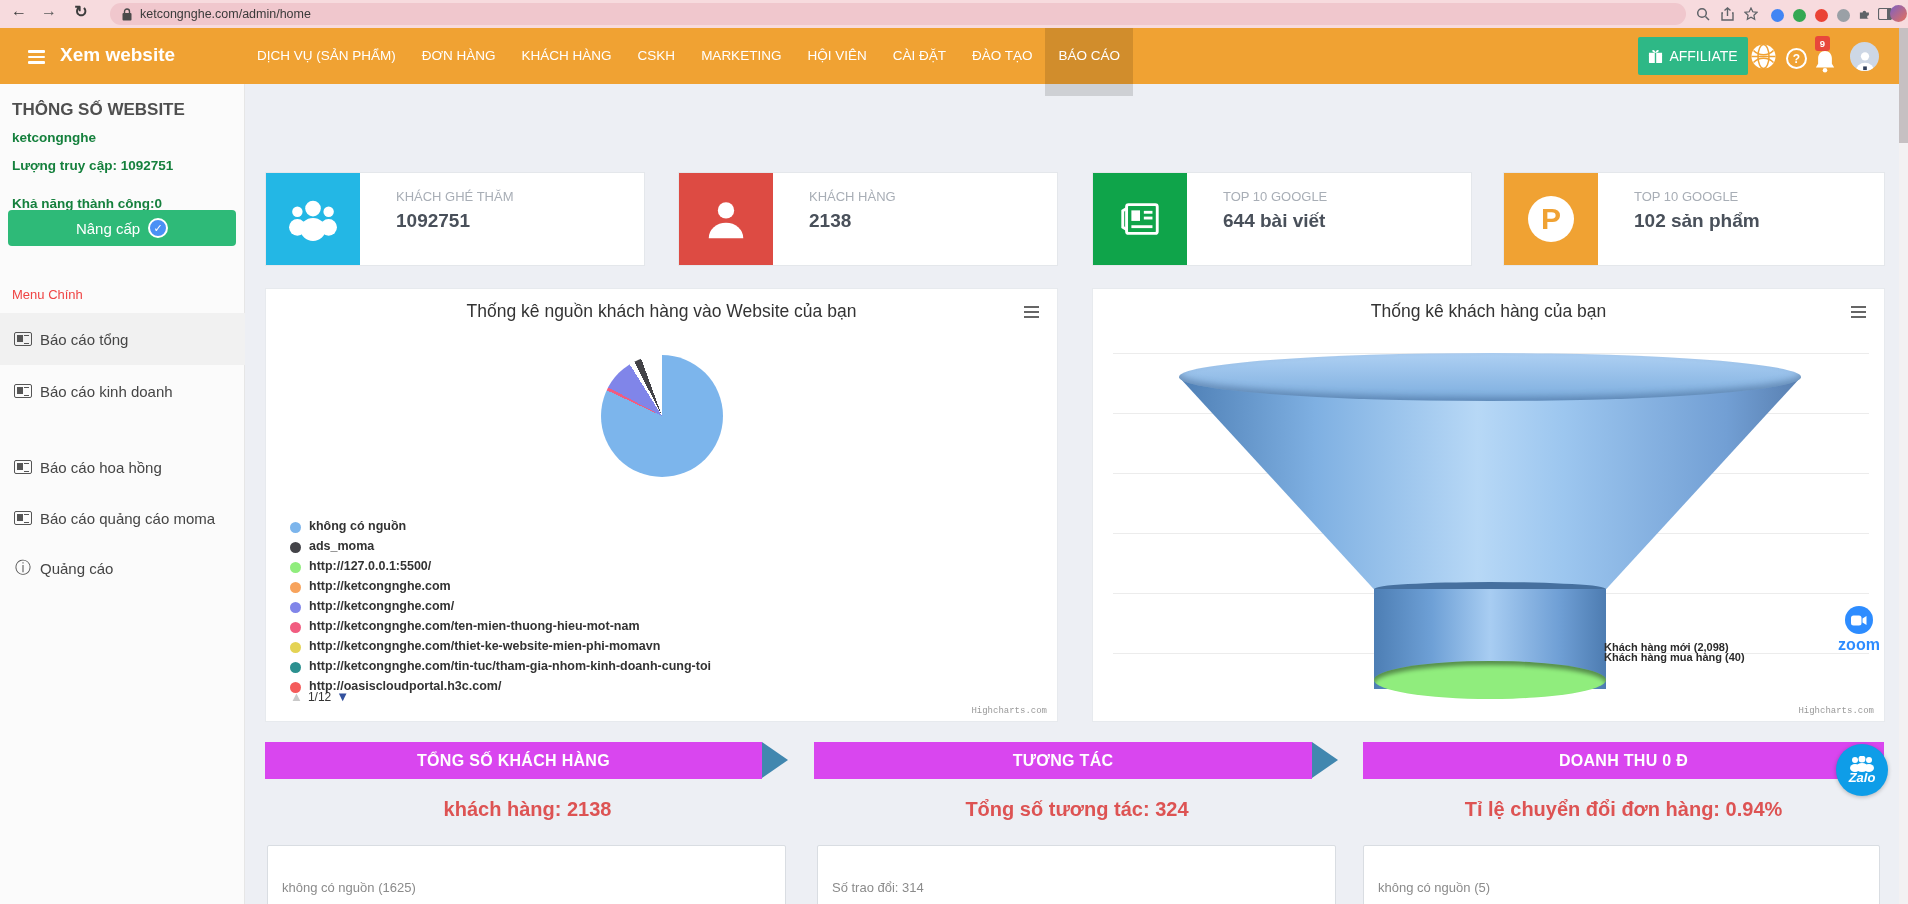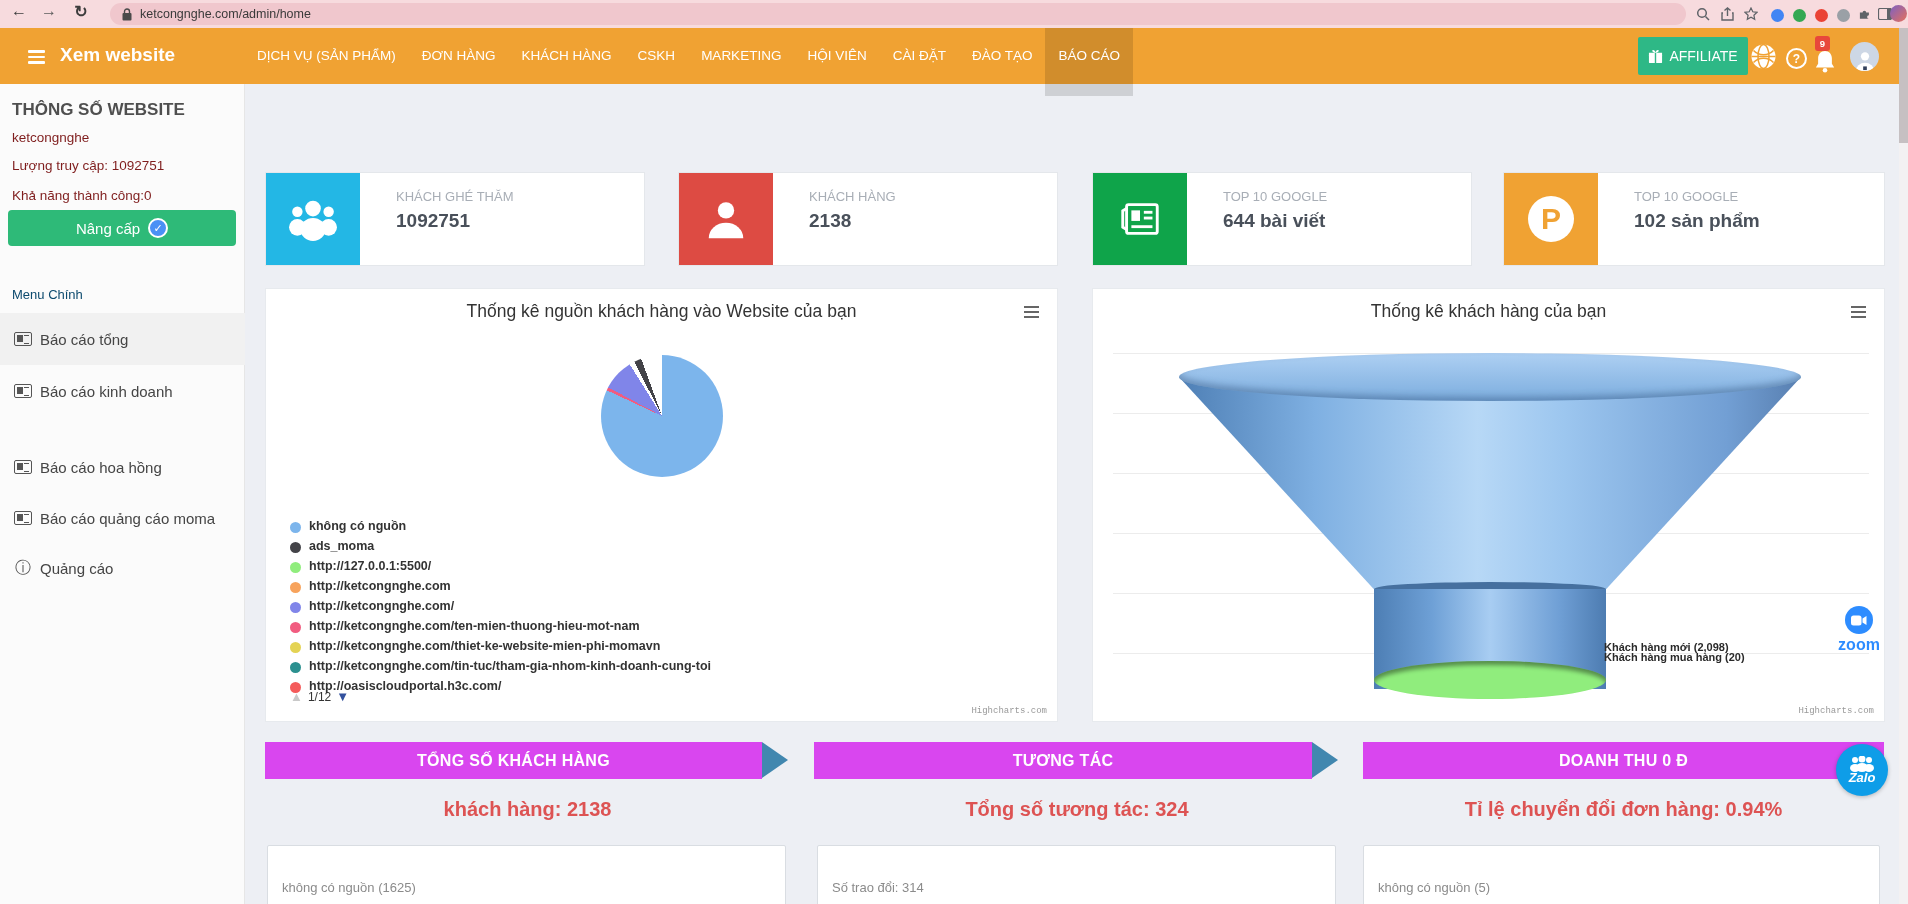--- a/index.html
+++ b/index.html
@@ -31,27 +31,27 @@
   #help-icon { width:21px; height:21px; border:2px solid #fff; border-radius:50%; color:#fff; font-size:12px;
                font-weight:bold; display:flex; align-items:center; justify-content:center; }
   #notif-badge { position:absolute; left:1815px; top:8px; min-width:15px; height:15px; background:#e8473b; color:#fff;
                  font-size:9.5px; font-weight:bold; border-radius:3px; display:flex; align-items:center; justify-content:center; padding:0 3px; }
   #nav-avatar { position:absolute; left:1850px; top:14px; width:29px; height:29px; border-radius:50%; background:#cdd7e5;
                 display:flex; align-items:flex-end; justify-content:center; overflow:hidden; cursor:pointer; }
 
   
   #sidebar { position:absolute; left:0; top:84px; width:245px; height:820px; background:#fbfbfb; border-right:1px solid #e6e6e6; }
   #sb-heading { position:absolute; left:12px; top:16px; font-size:17px; font-weight:600; color:#4f4f4f; }
-  .sb-line { position:absolute; left:12px; font-size:13.5px; color:#7f1d1d; }
+  .sb-line { position:absolute; left:12px; font-size:13.5px; color:#15803d;font-weight:bold; }
   #upgrade-btn { position:absolute; left:8px; top:126px; width:228px; height:36px; background:#2eba78; border:none;
                  border-radius:4px; color:#fff; font-size:15px; font-family:inherit; display:flex; align-items:center;
                  justify-content:center; gap:8px; cursor:pointer; }
   #check-circle { width:20px; height:20px; border-radius:50%; background:#4a90f5; border:2px solid #fff; color:#fff;
                   font-size:11px; display:flex; align-items:center; justify-content:center; }
-  #sb-menu-heading { position:absolute; left:12px; top:203px; font-size:13px; color:#0c4a6e; }
+  #sb-menu-heading { position:absolute; left:12px; top:203px; font-size:13px; color:#ef4444; }
   .sb-item { position:absolute; left:0; width:245px; height:52px; display:flex; align-items:center; padding-left:14px;
              gap:8px; font-size:15px; color:#454545; cursor:pointer; }
   .sb-item.active { background:#f1f1f1; }
   .sb-ico { width:18px; height:14px; border:1.5px solid #555; border-radius:2px; position:relative; flex:none; }
   .sb-ico::before { content:""; position:absolute; left:2px; top:2px; width:6px; height:7px; background:#555; }
   .sb-ico::after { content:""; position:absolute; right:2px; top:2px; width:5px; height:7px;
                    border-top:1.5px solid #555; border-bottom:1.5px solid #555; }
   .info-glyph { font-size:16px; color:#555; width:18px; text-align:center; flex:none; }
 
   
@@ -228,21 +228,21 @@
         <path d="M2 24 a10 9 0 0 1 20 0 z" fill="#fff"></path>
       <rect x="10" y="19" width="4" height="4" fill="#33415c"></rect>
     </svg>
   </div>
 </div>
 
 <div id="sidebar">
   <div id="sb-heading">THÔNG SỐ WEBSITE</div>
   <div class="sb-line" style="top:46px;">ketcongnghe</div>
   <div class="sb-line" style="top:74px;">Lượng truy cập: 1092751</div>
-  <div class="sb-line" style="top:104px;">Khả năng thành công:0</div>
+  <div class="sb-line" style="top:112px;">Khả năng thành công:0</div>
   <button id="upgrade-btn">
     <span>Nâng cấp</span>
     <span id="check-circle">✓</span>
   </button>
   <div id="sb-menu-heading">Menu Chính</div>
 
   <div class="sb-item active" style="top:229px;">
     <span class="sb-ico"></span>
     <span>Báo cáo tổng</span>
   </div>
@@ -388,21 +388,21 @@
   <div class="gridline" style="top:304px;"></div>
   <div class="gridline" style="top:364px;"></div>
   <div id="funnel">
     <div id="funnel-cone"></div>
     <div id="funnel-top"></div>
     <div id="funnel-neck-rim"></div>
     <div id="funnel-cyl"></div>
     <div id="funnel-bottom" style="background: rgb(144, 237, 125);"></div>
   </div>
   <div class="funnel-label" style="top:352px;">Khách hàng mới (2,098)</div>
-  <div class="funnel-label" style="top:362px;">Khách hàng mua hàng (20)</div>
+  <div class="funnel-label" style="top:362px;">Khách hàng mua hàng (40)</div>
   <div class="hc-credit">Highcharts.com</div>
 </div>
 
 <div class="banner tip" style="left:265px;width:497px;">
   <span>TỔNG SỐ KHÁCH HÀNG</span>
 </div>
 <div class="banner tip" style="left:814px;width:498px;">
   <span>TƯƠNG TÁC</span>
 </div>
 <div class="banner" style="left:1363px;width:521px;">

